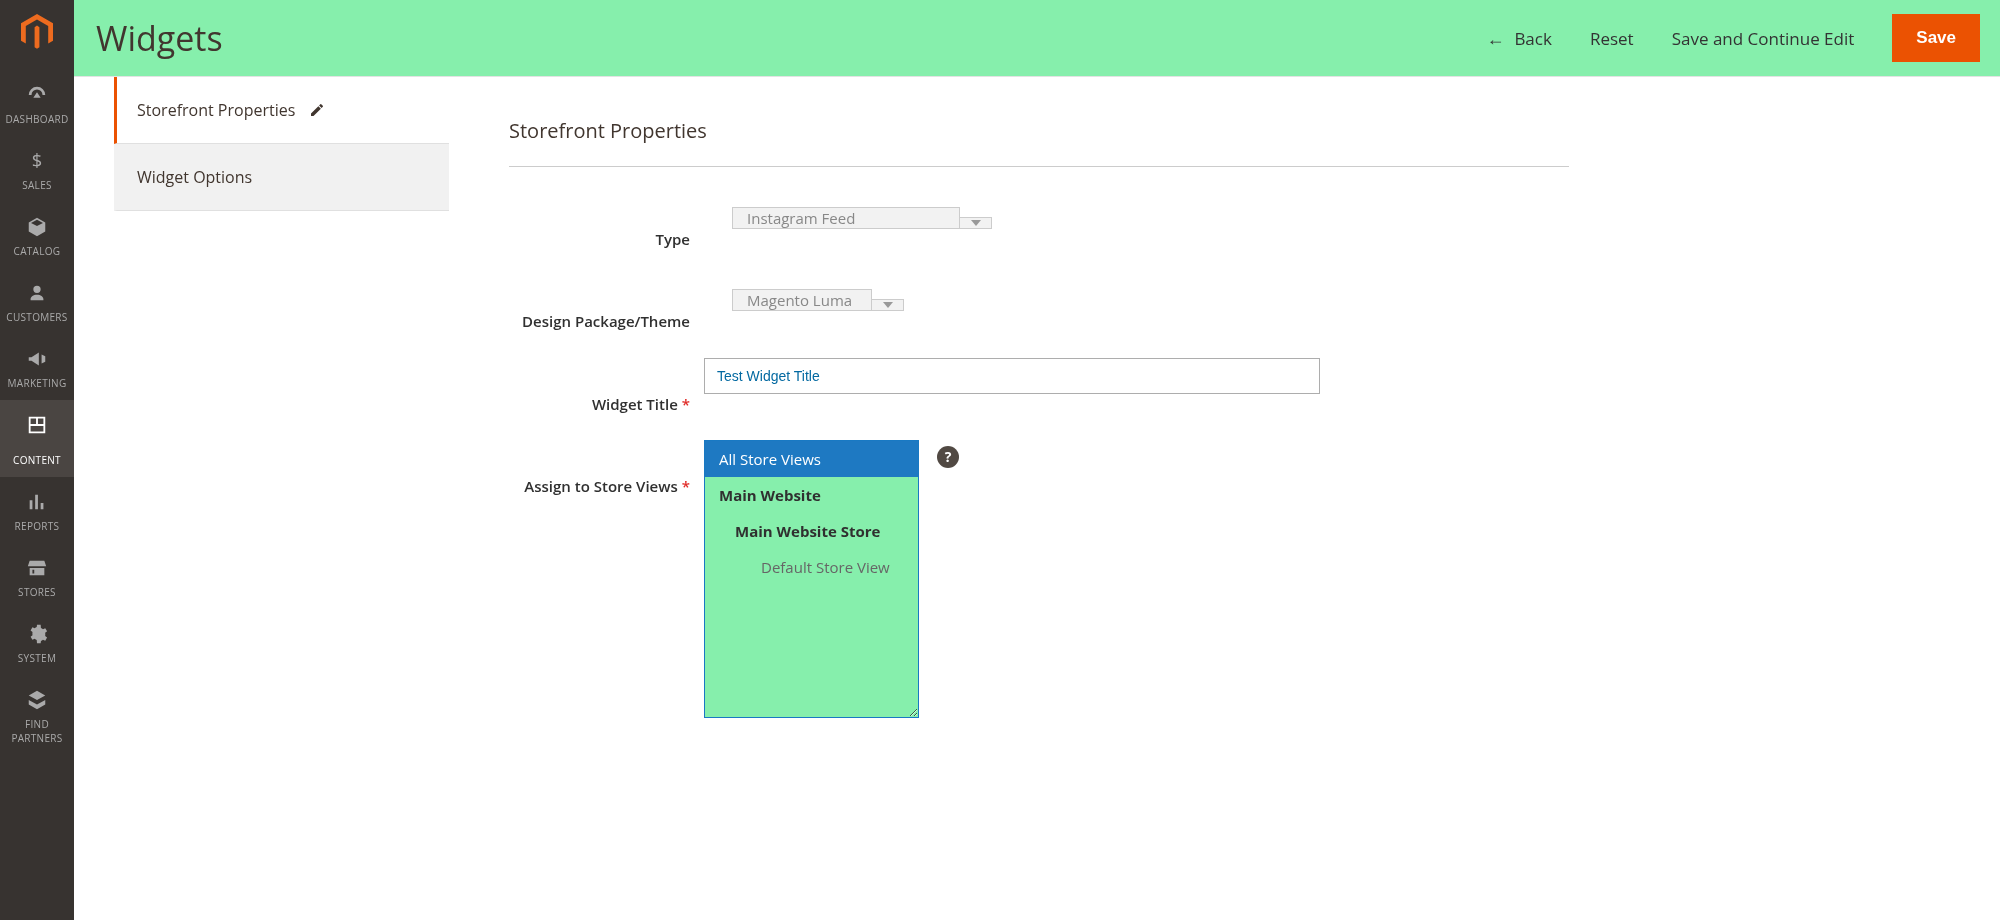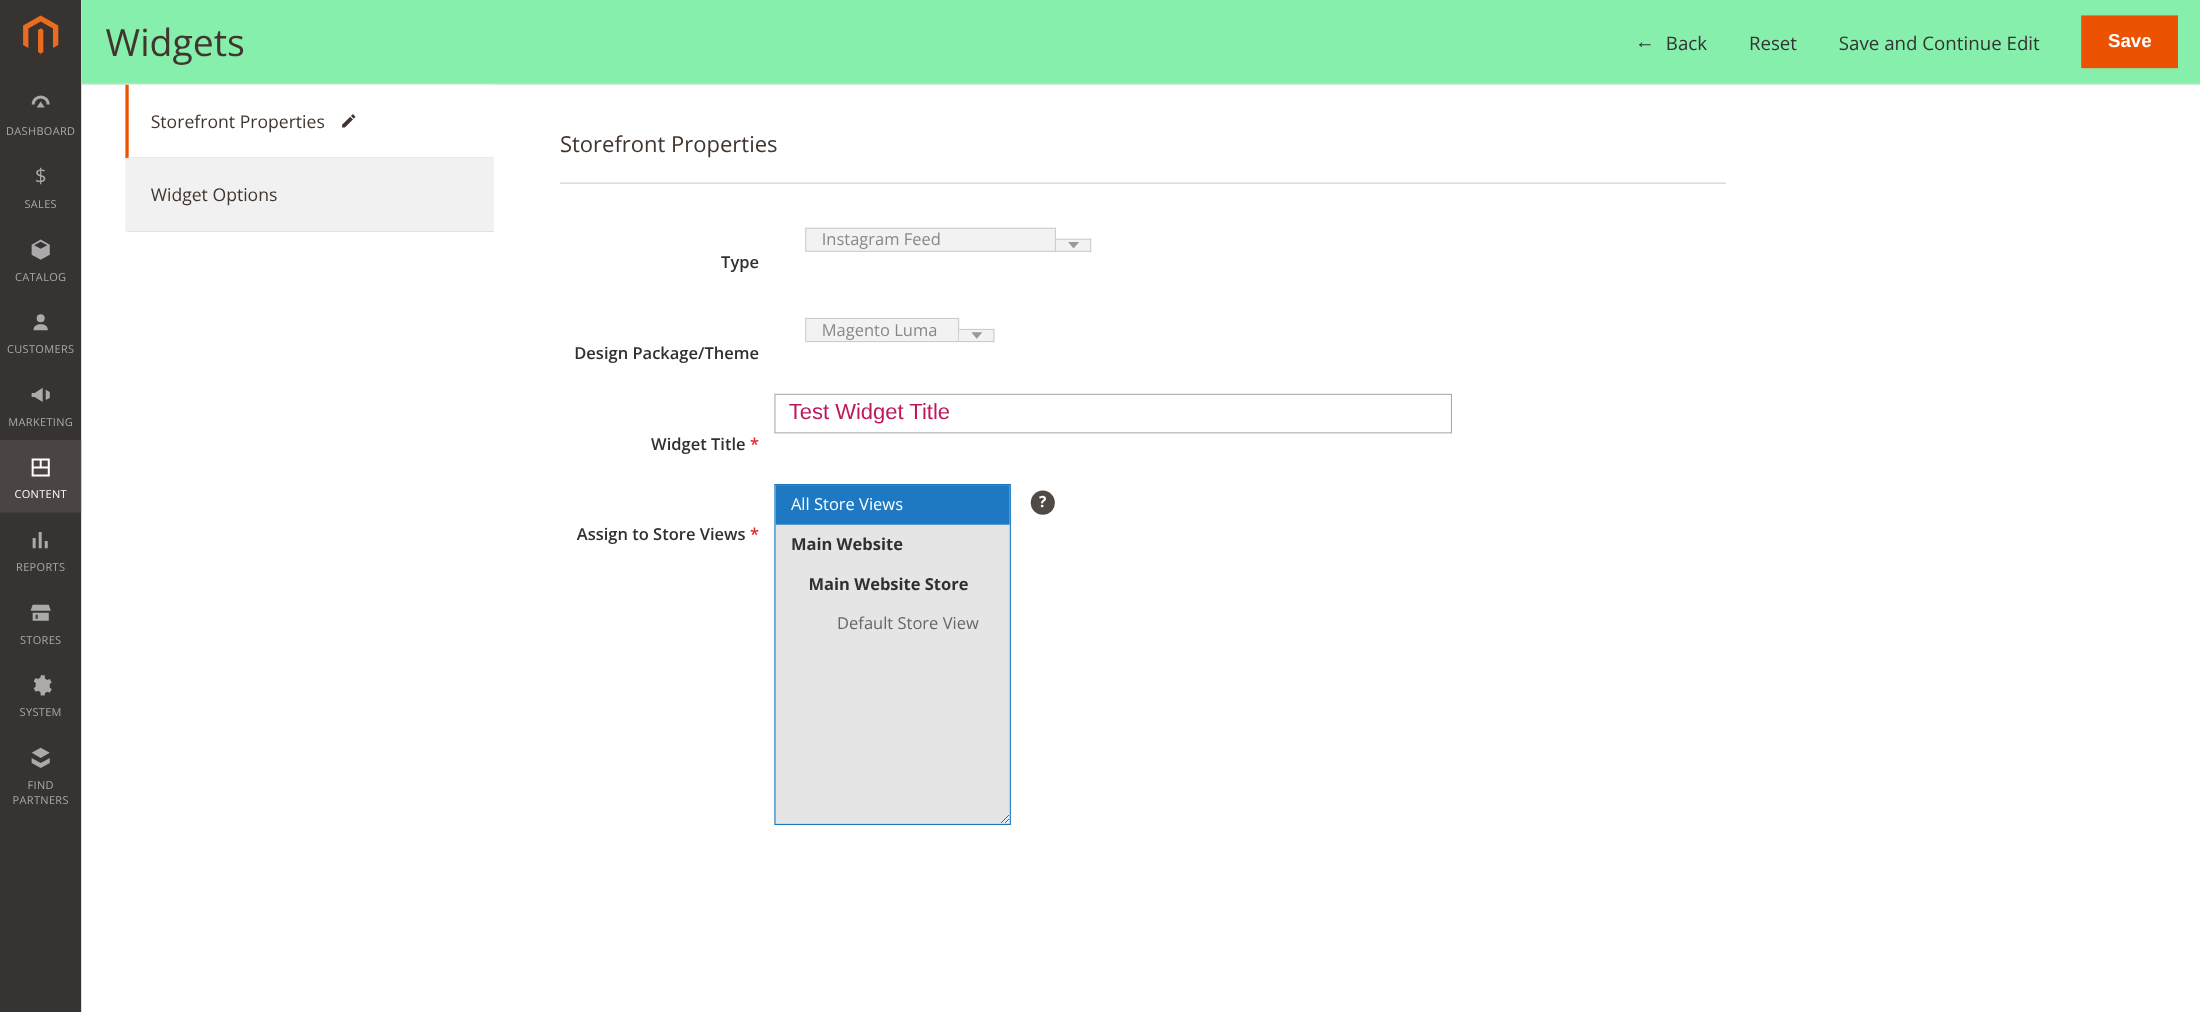--- a/index.html
+++ b/index.html
@@ -2,21 +2,21 @@
 <html><head>
 <meta charset="utf-8">
 <style>
 * { margin: 0; padding: 0; box-sizing: border-box; }
 body { font-family: 'Open Sans', Arial, sans-serif; background: #f5f5f5; color: #333; display: flex; height: 920px; width: 2000px; overflow: hidden; }
 
 
 .sidebar { width: 74px; background: #373330; display: flex; flex-direction: column; align-items: center; padding-top: 12px; flex-shrink: 0; }
 .logo { width: 40px; height: 40px; margin-bottom: 18px; }
 .nav-item { width: 100%; display: flex; flex-direction: column; align-items: center; justify-content: center; padding: 14px 0 10px 0; cursor: pointer; color: #aaa; }
-.nav-item.active { background: #4a4542; color: #fff; }
+.nav-item.active { background: #4a4542; color: #fff; gap: 11px; }
 .nav-item .icon { width: 22px; height: 22px; margin-bottom: 6px; fill: currentColor; }
 .nav-item .label { font-size: 10px; text-align: center; letter-spacing: 0.3px; }
 
 
 .main { flex: 1; display: flex; flex-direction: column; background: #fff; }
 
 
 .header { display: flex; align-items: center; justify-content: space-between; padding: 14px 20px 14px 22px; background: #86efac; border-bottom: 1px solid #e3e3e3; }
 .header h1 { font-size: 34px; font-weight: 400; color: #41362f; }
 .actions { display: flex; align-items: center; gap: 38px; }
@@ -40,24 +40,24 @@
 
 .field-row { display: flex; align-items: flex-start; margin-bottom: 26px; }
 .field-label { width: 195px; text-align: right; padding-right: 14px; font-size: 15px; color: #303030; font-weight: 600; padding-top: 8px; line-height: 1.35; margin-top: 28px; }
 .req { color: #e02b27; margin-left: 4px; }
 
 .select-disabled { display: inline-flex; align-items: flex-end; height: 36px; margin-left: 28px; }
 .select-disabled .val { background: #f2f2f2; border: 1px solid #ccc; padding: 0 14px; color: #888; font-size: 15px; display: flex; align-items: center; min-width: 228px; }
 .select-disabled .caret { background: #f2f2f2; border: 1px solid #ccc; border-left: none; width: 32px; display: flex; align-items: center; justify-content: center; }
 .select-disabled .caret svg { width: 10px; height: 10px; fill: #999; }
 
-.text-input { height: 36px; border: 1px solid #adadad; padding: 0 12px; font-size: 20px; color: #be185d; width: 616px; background: #fff; }
+.text-input { height: 36px; border: 1px solid #adadad; padding: 0 12px; font-size: 14px; color: #0369a1; width: 616px; background: #fff; }
 
 .listbox-wrap { display: flex; gap: 18px; align-items: flex-start; }
-.listbox { width: 215px; height: 310px; border: 1px solid #1979c3; background: #e5e5e5; overflow: auto; resize: both; }
+.listbox { width: 215px; height: 278px; border: 1px solid #1979c3; background: #86efac; overflow: auto; resize: both; }
 .listbox-item { padding: 8px 14px; font-size: 15px; cursor: pointer; }
 .listbox-item.selected { background: #1e79c2; color: #fff; }
 .listbox-item.group { font-weight: 700; color: #303030; }
 .listbox-item.sub1 { padding-left: 30px; font-weight: 700; color: #303030; }
 .listbox-item.sub2 { padding-left: 56px; color: #666; }
 
 .help-icon { width: 22px; height: 22px; background: #514943; border-radius: 50%; color: #fff; display: flex; align-items: center; justify-content: center; font-weight: 700; font-size: 14px; cursor: pointer; margin-top: 6px; }
 </style>
 </head>
 <body>

